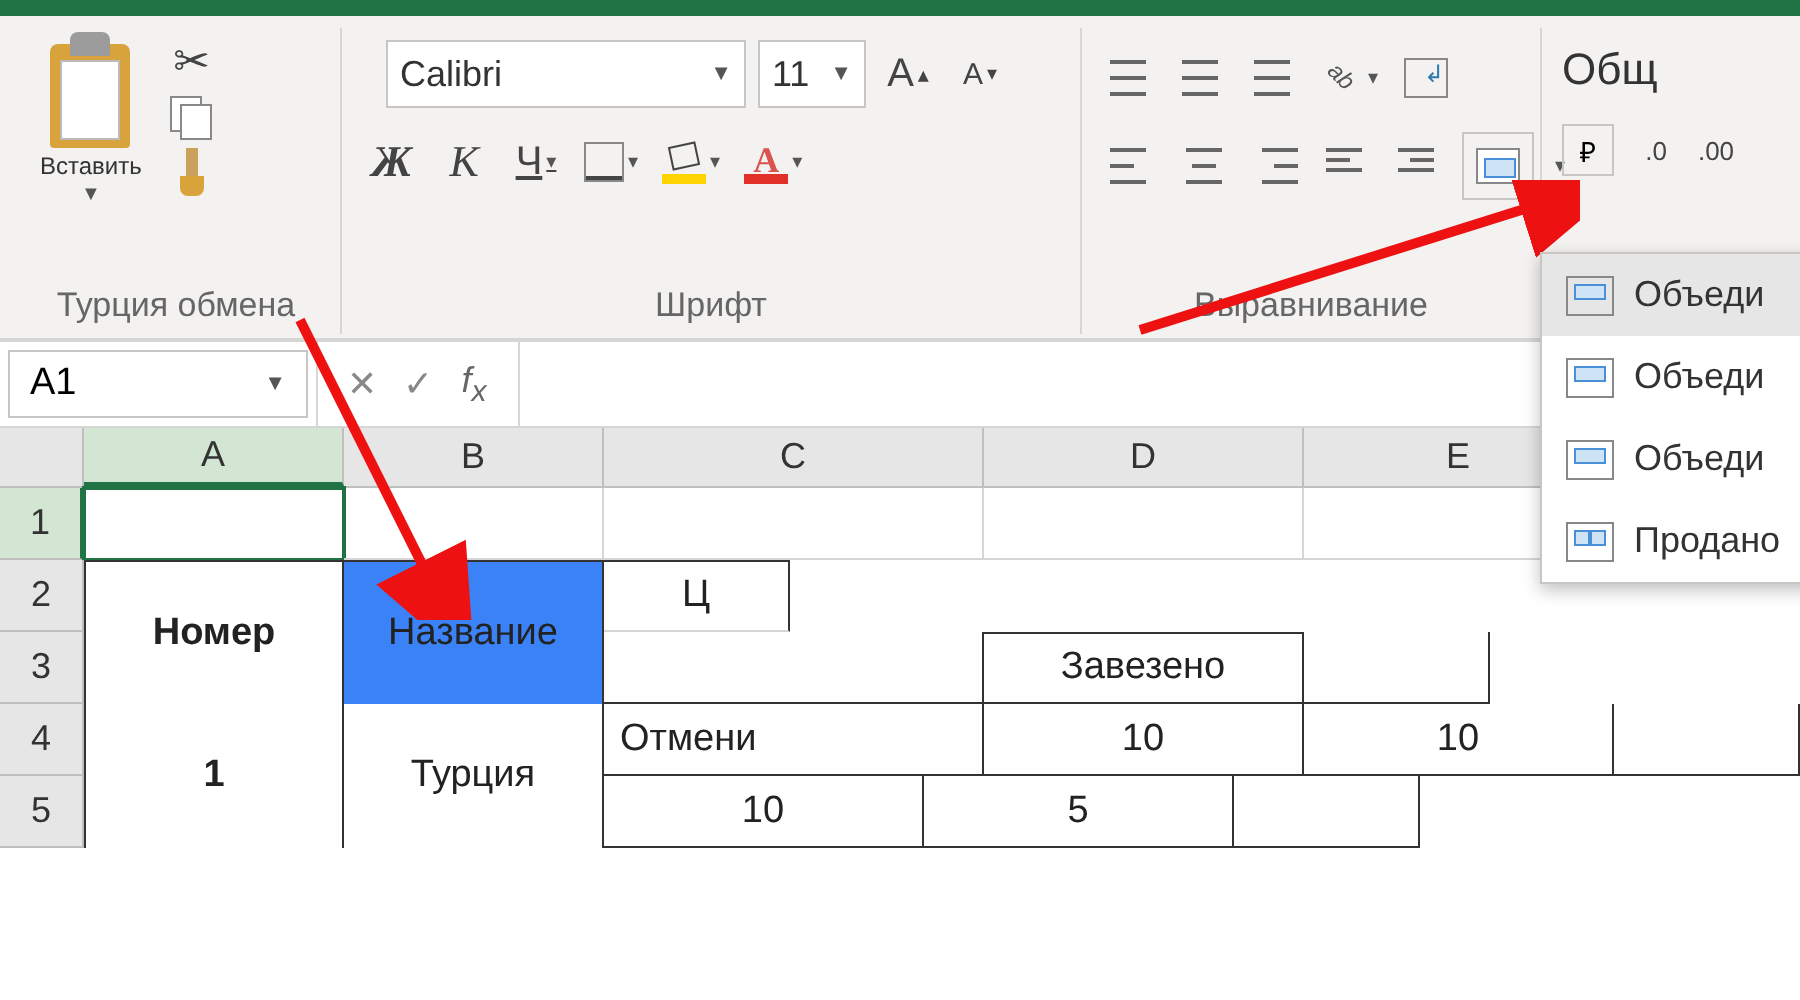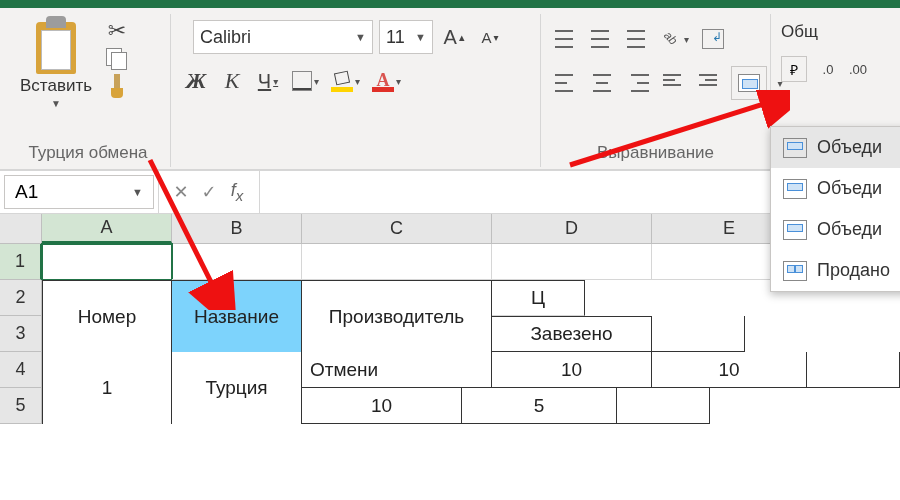--- a/index.html
+++ b/index.html
@@ -10,21 +10,21 @@
 .ribbon { background: #f3f2f1; border-bottom: 1px solid #d6d6d6; padding: 6px 6px 2px 6px; display: flex; height: 162px; }
 .ribbon-group { border-right: 1px solid #d6d6d6; padding: 0 10px 4px 10px; display: flex; flex-direction: column; }
 .ribbon-group:last-child { border-right: none; }
 .group-body { flex: 1; display: flex; align-items: flex-start; gap: 8px; }
 .group-label { text-align: center; color: #666; font-size: 17px; padding-top: 4px; position: relative; }
 
 .col { display: flex; flex-direction: column; gap: 6px; }
 .row { display: flex; align-items: center; gap: 6px; }
 
 .big-btn { display: flex; flex-direction: column; align-items: center; gap: 2px; padding: 2px 4px; cursor: pointer; }
-.big-btn .lbl { font-size: 17px; color: #333; }
+.big-btn .lbl { font-size: 12px; color: #333; }
 
 .clipboard-icon { width: 48px; height: 58px; position: relative; }
 .clipboard-icon .board { position: absolute; inset: 6px 4px 0 4px; background: #d8a33a; border-radius: 4px 4px 2px 2px; }
 .clipboard-icon .clip { position: absolute; top: 0; left: 14px; width: 20px; height: 12px; background: #9c9c9c; border-radius: 4px 4px 0 0; }
 .clipboard-icon .paper { position: absolute; top: 14px; left: 9px; width: 30px; height: 40px; background: #fff; border: 1px solid #bbb; }
 
 .mini-icon { width: 26px; height: 22px; display: inline-flex; align-items: center; justify-content: center; cursor: pointer; color: #555; font-size: 18px; }
 .scissors { font-size: 22px; color: #444; }
 .copy-icon { position: relative; width: 22px; height: 22px; }
 .copy-icon::before, .copy-icon::after { content: ""; position: absolute; width: 14px; height: 16px; border: 1px solid #888; background: #fff; }
@@ -68,21 +68,21 @@
 .merge-main::before { content: ""; position: absolute; top: 4px; left: 3px; width: 14px; height: 8px; border: 1px solid #4a90d9; background: #cfe3f6; }
 
 .merge-menu { position: absolute; top: 126px; left: 770px; width: 160px; background: #fff; border: 1px solid #c8c6c4; box-shadow: 0 3px 8px rgba(0,0,0,0.25); z-index: 50; }
 .merge-menu .mi { display: flex; align-items: center; gap: 10px; padding: 10px 12px; font-size: 18px; color: #333; cursor: pointer; }
 .merge-menu .mi:hover, .merge-menu .mi.hl { background: #e6e6e6; }
 .merge-menu .mico { width: 24px; height: 20px; border: 1px solid #888; position: relative; flex-shrink: 0; }
 .merge-menu .mico::before { content: ""; position: absolute; top: 3px; left: 3px; right: 3px; height: 6px; border: 1px solid #4a90d9; background: #cfe3f6; }
 .merge-menu .mico.split::before { width: 6px; right: auto; }
 .merge-menu .mico.split::after { content: ""; position: absolute; top: 3px; right: 3px; width: 6px; height: 6px; border: 1px solid #4a90d9; background: #cfe3f6; }
 
-.number-group .lbl { font-size: 17px; color: #333; }
+.number-group .lbl { font-size: 22px; color: #333; }
 .cur-icon { width: 26px; height: 26px; display: flex; align-items: center; justify-content: center; border: 1px solid #c8c6c4; font-size: 14px; }
 
 .formula-bar { display: flex; align-items: center; background: #fff; border-top: 1px solid #d6d6d6; border-bottom: 1px solid #d6d6d6; height: 44px; }
 .namebox { width: 150px; height: 34px; margin: 4px; border: 1px solid #c8c6c4; display: flex; align-items: center; padding: 0 10px; font-size: 19px; }
 .namebox .arrow { margin-left: auto; font-size: 11px; color: #555; }
 .fx-btns { display: flex; gap: 4px; padding: 0 10px; align-items: center; border-left: 1px solid #d6d6d6; border-right: 1px solid #d6d6d6; height: 100%; color: #888; }
 .fx-btns span { width: 24px; text-align: center; font-size: 18px; }
 .fx-label { font-style: italic; color: #666; }
 .fx-input { flex: 1; height: 34px; border: none; padding: 0 10px; font-size: 18px; }
 
@@ -94,21 +94,21 @@
 .colhead.sel { background: #d3e5d3; border-bottom: 2px solid #217346; }
 
 .rows .r { display: flex; height: 36px; }
 .rowhead { width: 42px; border-right: 1px solid #bfbfbf; border-bottom: 1px solid #bfbfbf; background: #e6e6e6; display: flex; align-items: center; justify-content: center; font-size: 18px; color: #333; }
 .rowhead.sel { background: #d3e5d3; border-right: 2px solid #217346; }
 .cell { border-right: 1px solid #d6d6d6; border-bottom: 1px solid #d6d6d6; display: flex; align-items: center; padding: 0 8px; font-size: 19px; color: #222; }
 .cell.sel { outline: 2px solid #217346; outline-offset: -1px; background: #fff; }
 .tb-r { border-right: 1px solid #333 !important; }
 .tb-b { border-bottom: 1px solid #333 !important; }
 .tb-t { border-top: 1px solid #333 !important; }
-.tb-l { border-left: 1px solid #333 !important; }
+.tb-l { border-left: 1px solid #333 !important; font-weight: bold; }
 .center { justify-content: center; }
 
 .arrow-svg { position: absolute; pointer-events: none; z-index: 40; }
 </style>
 </head>
 <body>
 
 <div class="tabstrip"></div>
 
 <div class="ribbon">
@@ -167,20 +167,21 @@
               <span class="fill-under"></span>
             </span>
             <span class="arrow">▾</span>
           </div>
         <div class="btn">
             <span class="font-color">А<span class="font-under"></span></span>
             <span class="arrow">▾</span>
           </div>
       </div>
     </div>
+    <div class="group-label">Шрифт</div>
   </div>
 
   <div class="ribbon-group" style="width:230px">
     <div class="group-body col" style="gap:10px;padding-top:8px">
       <div class="row">
         <div class="btn">
             <span class="align-icon va">
               <span></span>
               <span></span>
               <span></span>
@@ -317,22 +318,21 @@
       <div class="cell colA sel"></div>
       <div class="cell colB"></div>
       <div class="cell colC"></div>
       <div class="cell colD"></div>
       <div class="cell colE"></div>
       <div class="cell colF"></div>
     </div>
     <div class="r">
       <div class="rowhead">2</div>
       <div class="cell colA center tb-t tb-l tb-r" style="border-bottom:none;height:72px;margin-bottom:-36px;z-index:1;position:relative;background:#fff">Номер</div>
-      <div class="cell colB center tb-t tb-r" style="border-bottom:none;height:72px;margin-bottom:-36px;z-index:1;position:relative;background:#7dd3fc">Название</div>
-      <div class="cell colC center tb-t tb-r" style="border-bottom:none;height:72px;margin-bottom:-36px;z-index:1;position:relative;background:#fff">Производитель</div>
+      <div class="cell colB center tb-t tb-r" style="border-bottom:none;height:72px;margin-bottom:-36px;z-index:1;position:relative;background:#3b82f6">Название</div>
       <div class="cell colF center tb-t tb-r">Ц</div>
     </div>
     <div class="r">
       <div class="rowhead">3</div>
       <div class="cell colA tb-l tb-r tb-b"></div>
       <div class="cell colB tb-r tb-b"></div>
       <div class="cell colC tb-r tb-b"></div>
       <div class="cell colD center tb-r tb-b tb-t">Завезено</div>
       <div class="cell colF tb-r tb-b"></div>
     </div>

